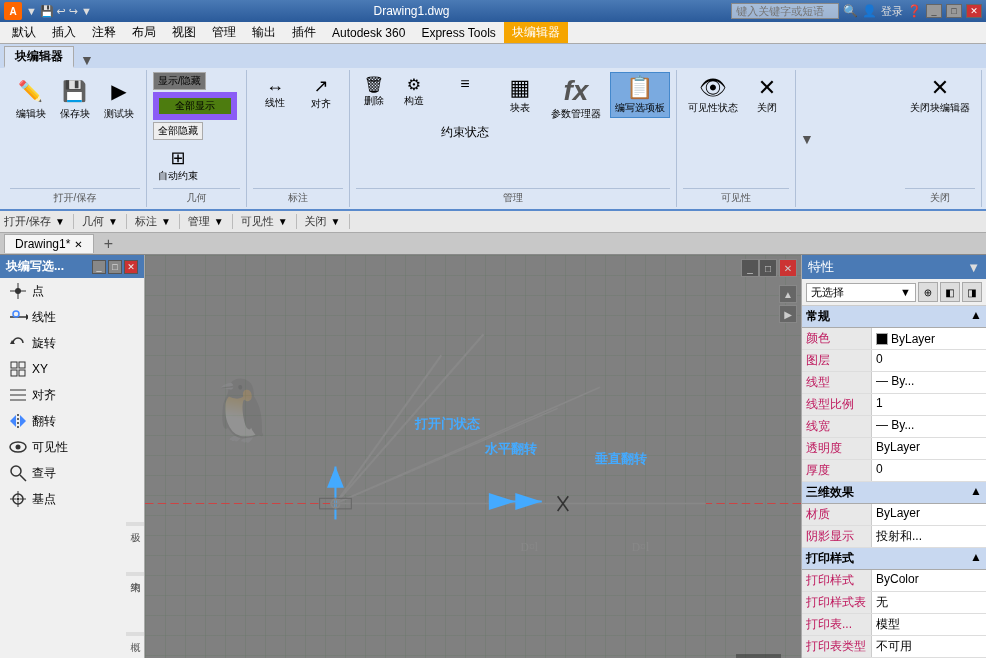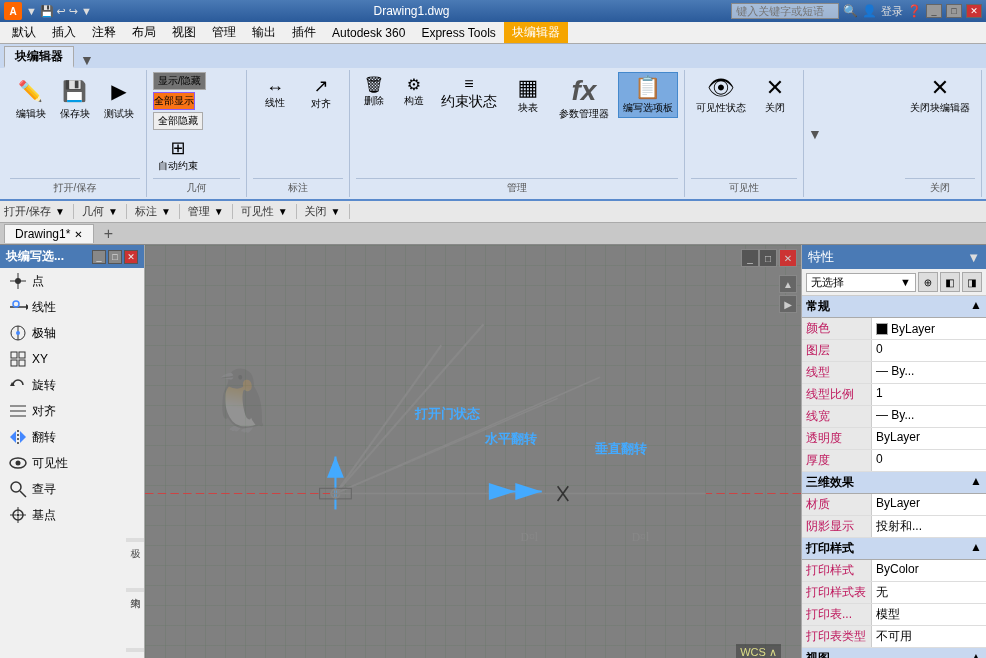--- a/index.html
+++ b/index.html
@@ -165,21 +165,21 @@
       </div>
       <div class="ribbon-group-title">打开/保存</div>
     </div>
 
     <div class="ribbon-group" style="min-width:100px;">
       <div style="display:flex;flex-direction:column;gap:2px;flex:1;">
         <div style="display:flex;gap:2px;">
           <span style="font-size:10px;padding:1px 4px;border:1px solid #aaa;background:#737373;cursor:pointer;">显示/隐藏</span>
         </div>
         <div style="display:flex;gap:2px;">
-          <span style="font-size:10px;padding:1px 0;border:1px solid #8b5cf6;background:#f97316;cursor:pointer;">全部显示</span>
+          <span style="font-size:10px;padding:1px 16px;border:6px solid #8b5cf6;background:#4d7c0f;cursor:pointer;">全部显示</span>
         </div>
         <div style="display:flex;gap:2px;">
           <span style="font-size:10px;padding:1px 4px;border:1px solid #aaa;background:#eee;cursor:pointer;">全部隐藏</span>
         </div>
         <div style="display:flex;gap:2px;margin-top:2px;">
           <div class="ribbon-btn large" style="flex-direction:column;align-items:center;">
             <div style="font-size:18px;">⊞</div>
             <div style="font-size:10px;">自动约束</div>
           </div>
         </div>
@@ -206,21 +206,21 @@
         <div class="ribbon-btn" style="flex-direction:column;align-items:center;">
           <div style="font-size:16px;">🗑</div>
           <div style="font-size:10px;">删除</div>
         </div>
         <div class="ribbon-btn" style="flex-direction:column;align-items:center;">
           <div style="font-size:16px;">⚙</div>
           <div style="font-size:10px;">构造</div>
         </div>
         <div class="ribbon-btn" style="flex-direction:column;align-items:center;">
           <div style="font-size:16px;">≡</div>
-          <div style="font-size:14px;">约束状态</div>
+          <div style="font-size:12px;margin-top:31px;">约束状态</div>
         </div>
         <div class="ribbon-btn large" style="flex-direction:column;align-items:center;min-width:44px;">
           <div style="font-size:22px;">▦</div>
           <div style="font-size:10px;">块表</div>
         </div>
         <div class="ribbon-btn large" style="flex-direction:column;align-items:center;min-width:50px;">
           <div style="font-size:28px;font-style:italic;font-weight:bold;color:#555;">fx</div>
           <div style="font-size:10px;">参数管理器</div>
         </div>
         <div class="ribbon-btn large" style="flex-direction:column;align-items:center;min-width:50px;background:#7aaae0;border-color:#4488cc;">
@@ -324,46 +324,36 @@
             <line x1="2" y1="10" x2="18" y2="10" stroke="#333" stroke-width="1.5"></line>
             <polygon points="18,7 22,10 18,13" fill="#333"></polygon>
             <circle cx="8" cy="7" r="3" fill="none" stroke="#4488ff" stroke-width="1.5"></circle>
           </svg>
       </div>
       <span class="panel-label">线性</span>
     </div>
     <div class="panel-item">
       <div class="panel-icon">
         <svg width="20" height="20" viewBox="0 0 20 20">
-            <circle cx="10" cy="10" r="7" fill="none" stroke="#333" stroke-width="1"></circle>
-            <line x1="10" y1="3" x2="10" y2="17" stroke="#333" stroke-width="1"></line>
-            <circle cx="10" cy="10" r="2" fill="#4488ff"></circle>
-          </svg>
-      </div>
-      <span class="panel-label">极轴</span>
+            <path d="M5,10 A5,5 0 1,1 15,10" fill="none" stroke="#333" stroke-width="1.5"></path>
+            <polygon points="4,7 2,11 7,11" fill="#333"></polygon>
+          </svg>
+      </div>
+      <span class="panel-label">旋转</span>
     </div>
     <div class="panel-item">
       <div class="panel-icon">
         <svg width="20" height="20" viewBox="0 0 20 20">
           <rect x="3" y="3" width="6" height="6" fill="none" stroke="#333" stroke-width="1"></rect>
           <rect x="11" y="3" width="6" height="6" fill="none" stroke="#333" stroke-width="1"></rect>
           <rect x="3" y="11" width="6" height="6" fill="none" stroke="#333" stroke-width="1"></rect>
           <rect x="11" y="11" width="6" height="6" fill="none" stroke="#333" stroke-width="1"></rect>
         </svg>
       </div>
       <span class="panel-label">XY</span>
-    </div>
-    <div class="panel-item">
-      <div class="panel-icon">
-        <svg width="20" height="20" viewBox="0 0 20 20">
-            <path d="M5,10 A5,5 0 1,1 15,10" fill="none" stroke="#333" stroke-width="1.5"></path>
-            <polygon points="4,7 2,11 7,11" fill="#333"></polygon>
-          </svg>
-      </div>
-      <span class="panel-label">旋转</span>
     </div>
     <div class="panel-item">
       <div class="panel-icon">
         <svg width="20" height="20" viewBox="0 0 20 20">
             <line x1="2" y1="5" x2="18" y2="5" stroke="#333" stroke-width="1"></line>
             <line x1="2" y1="10" x2="18" y2="10" stroke="#333" stroke-width="1"></line>
             <line x1="2" y1="15" x2="18" y2="15" stroke="#333" stroke-width="1"></line>
           </svg>
       </div>
       <span class="panel-label">对齐</span>

